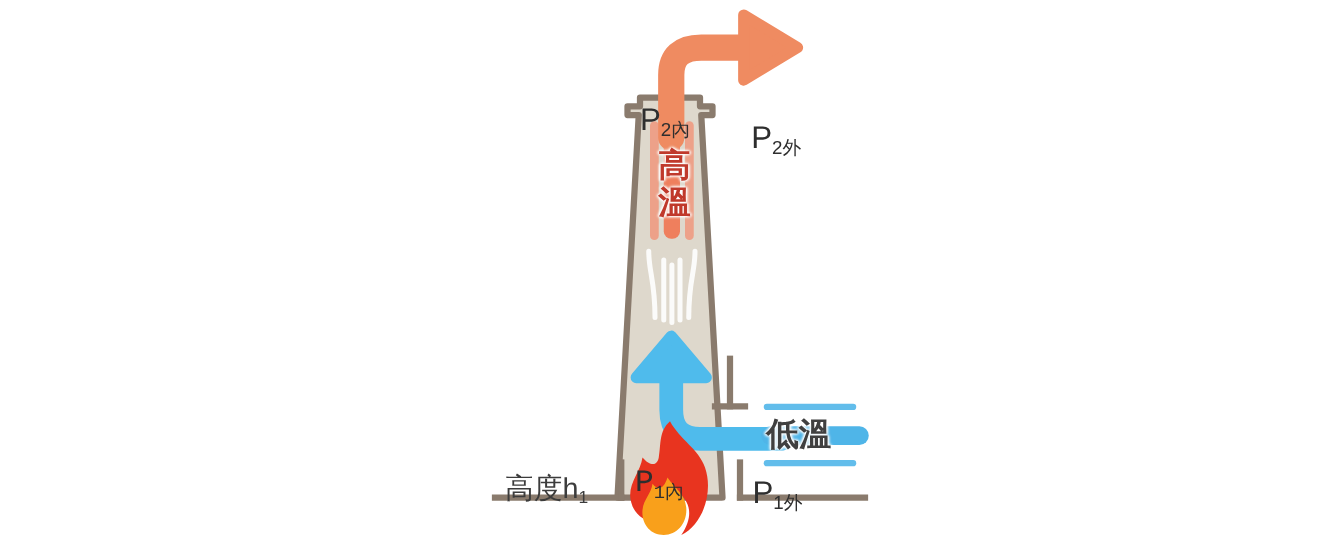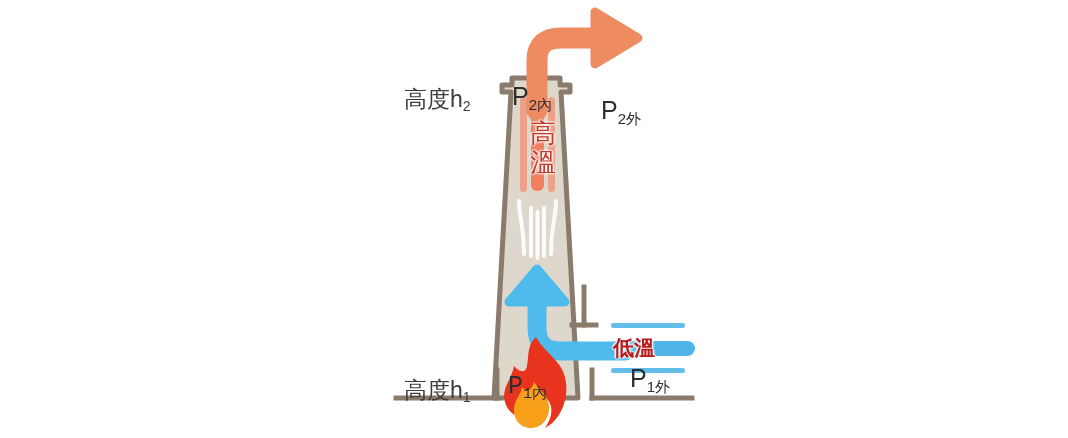--- a/index.html
+++ b/index.html
@@ -50,44 +50,44 @@
     font-size: 15px;
     vertical-align: baseline;
     position: relative;
     top: 5px;
   }
   #label-h2 { left: 404px; top: 84px; }
   #label-h1 { left: 404px; top: 375px; text-align: right; }
   #label-p2in { left: 512px; top: 82px; }
   #label-p2out { left: 601px; top: 96px; }
   #label-p1in { left: 508px; top: 372px; font-family: Liberation Mono, monospace; }
-  #label-p1out { left: 602px; top: 364px; margin-left: 28px; }
+  #label-p1out { left: 602px; top: 380px; }
 
   .hot-text {
     position: absolute;
     left: 523px;
     top: 119px;
     width: 32px;
-    text-align: right;
+    text-align: center;
     font-size: 26px;
     line-height: 29px;
-    font-weight: 400;
+    font-weight: 700;
     color: #c0392b;
     font-family: "DejaVu Sans", sans-serif;
     text-shadow: 0 0 3px #ffffff, 0 0 3px #ffffff, 1px 0 2px #ffffff, -1px 0 2px #ffffff;
     letter-spacing: -1px;
   }
   .cold-text {
     position: absolute;
     left: 613px;
     top: 334px;
-    font-size: 21px;
+    font-size: 26px;
     line-height: 28px;
     font-weight: 700;
-    color: #b91c1c;
+    color: #404040;
     font-family: "DejaVu Sans", sans-serif;
     text-shadow: 0 0 3px #ffffff, 0 0 3px #ffffff, 1px 0 2px #ffffff, -1px 0 2px #ffffff;
     letter-spacing: 0px;
   }
 </style>
 </head>
 <body>
 
 <div id="stage">
 
@@ -165,21 +165,20 @@
       <path d="M 534 382
                C 540 391 548 395 549 406
                C 550 418 542 428 531 428
                C 520 428 513 419 514 408
                C 515 399 521 395 522 387
                C 527 393 531 391 534 382 Z" fill="#f9a01b"></path>
     </g>
 
   </svg>
 
-  <div class="lbl lbl-height" id="label-h2"><span>高度h</span><sub>2</sub></div>
 
   <div class="lbl lbl-height" id="label-h1"><span>高度h</span><sub>1</sub></div>
 
   <div class="lbl lbl-p" id="label-p2in"><span>P</span><sub>2內</sub></div>
 
   <div class="lbl lbl-p" id="label-p2out"><span>P</span><sub>2外</sub></div>
 
   <div class="lbl lbl-p" id="label-p1in"><span>P</span><sub>1內</sub></div>
 
   <div class="lbl lbl-p" id="label-p1out"><span>P</span><sub>1外</sub></div>

